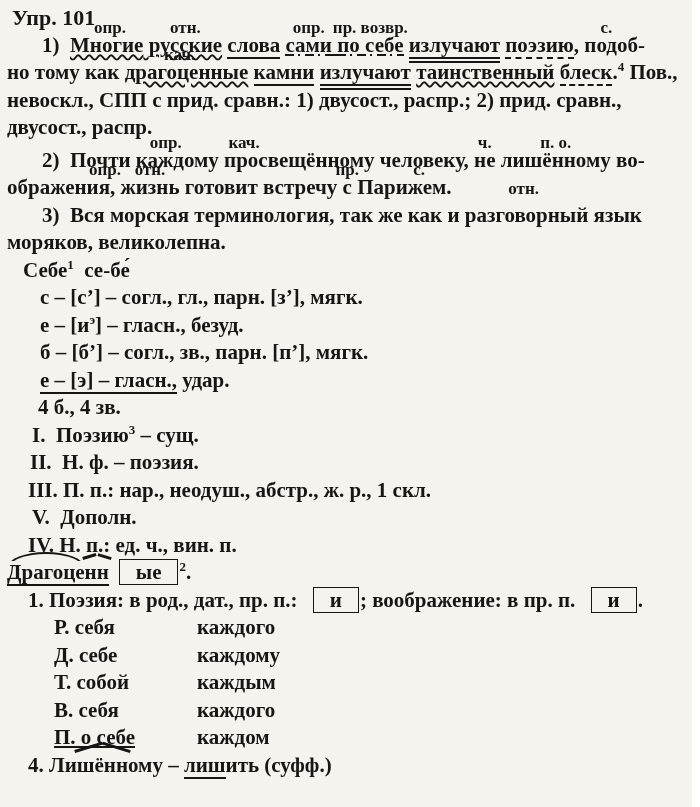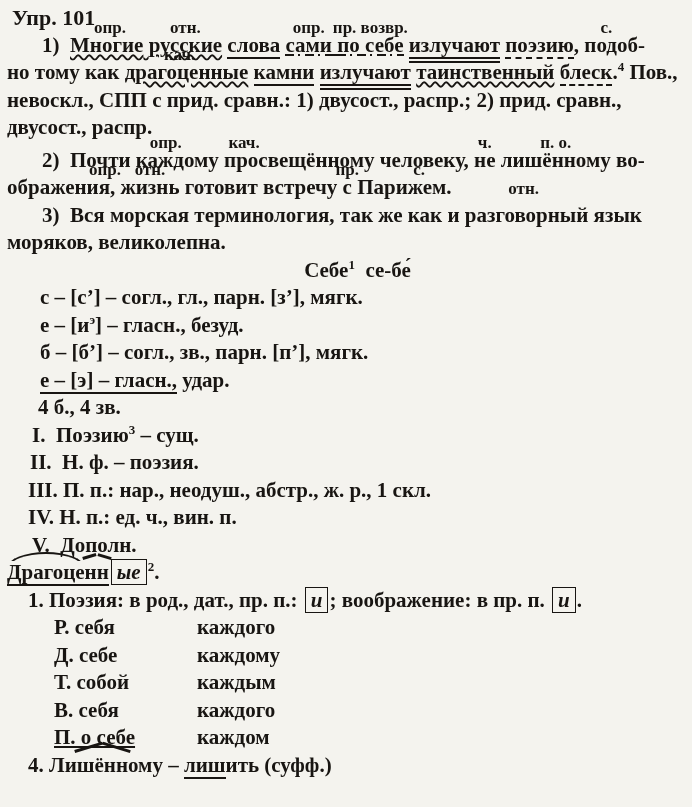--- a/index.html
+++ b/index.html
@@ -27,21 +27,21 @@
     text-decoration-thickness: 2px; text-underline-offset: 2px;
   }
   .u-solid  { border-bottom: 2px solid currentColor; }
   .u-double { border-bottom: 6px double currentColor; }
   .u-dashed { border-bottom: 2px dashed currentColor; }
   .u-dashdot {
     background-image: linear-gradient(90deg, currentColor 0 9px, transparent 9px 13px, currentColor 13px 15.5px, transparent 15.5px 20px);
     background-size: 20px 2px; background-repeat: repeat-x;
     background-position: left bottom 1px;
   }
-  .box { border: 1.5px solid currentColor; padding: 0 5px; margin: 0 1px 0 2px; font-style: italic; }
+  .box { border: 1.5px solid currentColor; padding: 0 16px; margin: 0 1px 0 10px; }
   .arc-round::before {
     content: ""; position: absolute; left: 1px; right: 1px; top: -8px; height: 13px;
     border: 2px solid currentColor; border-bottom: none;
     border-radius: 50% 50% 0 0 / 100% 100% 0 0;
     clip-path: inset(0 0 40% 0);
   }
   .arc-caret::before {
     content: ""; position: absolute; left: -2px; top: -3px; width: 56%; height: 2.5px;
     background: currentColor; transform-origin: left bottom; transform: rotate(-17deg);
   }
@@ -57,31 +57,31 @@
   <div class="title">Упр. 101</div>
   <div>
       <div class="line" style="margin-left: 42px;"><span class="tok">1)  </span><span class="tok u-wavy">Многие<i class="ann" style="left: 40px;">опр.</i></span><span class="tok u-wavy"> </span><span class="tok u-wavy">русские<i class="ann">отн.</i></span><span class="tok"> </span><span class="tok u-solid">слова</span><span class="tok"> </span><span class="tok u-dashdot">сами<i class="ann">опр.</i></span><span class="tok u-dashdot"> </span><span class="tok u-dashdot">по себе<i class="ann">пр. возвр.</i></span><span class="tok"> </span><span class="tok u-double">излучают</span><span class="tok"> </span><span class="tok u-dashed">поэзию</span><span class="tok">, </span><span class="tok">подоб-<i class="ann" style="left: 22px;">с.</i></span></div>
       <div class="line" style="margin-left: 7px;"><span class="tok">но тому как </span><span class="tok u-wavy">драгоценные<i class="ann" style="left: 55px;">кач.</i></span><span class="tok"> </span><span class="tok u-solid">камни</span><span class="tok"> </span><span class="tok u-double">излучают</span><span class="tok"> </span><span class="tok u-wavy">таинственный</span><span class="tok"> </span><span class="tok u-dashed">блеск</span><span class="tok">.</span><sup>4</sup><span class="tok"> Пов.,</span></div>
       <div class="line" style="margin-left: 7px;"><span class="tok">невоскл., СПП с прид. сравн.: 1) двусост., распр.; 2) прид. сравн.,</span></div>
       <div class="line" style="margin-left: 7px;"><span class="tok">двусост., распр.</span></div>
       <div class="line" style="margin-left: 42px; margin-top: 5px;"><span class="tok">2)  Почти </span><span class="tok">каждому<i class="ann" style="left: 30px;">опр.</i></span><span class="tok"> </span><span class="tok">просвещённому<i class="ann" style="left: 20px;">кач.</i></span><span class="tok"> человеку, </span><span class="tok">не<i class="ann">ч.</i></span><span class="tok"> </span><span class="tok">лишённому<i class="ann">п. о.</i></span><span class="tok"> во-</span></div>
       <div class="line" style="margin-left: 7px;"><span class="tok">ображения,<i class="ann" style="left: 98px;">опр.</i></span><span class="tok"> </span><span class="tok">жизнь<i class="ann">отн.</i></span><span class="tok"> готовит встречу </span><span class="tok">с<i class="ann">пр.</i></span><span class="tok"> </span><span class="tok">Парижем.<i class="ann" style="left: 62px;">с.</i></span><span class="tok blk" style="min-width: 110px;"><i class="ann" style="left: 72px;">отн.</i></span></div>
       <div class="line" style="margin-left: 42px;"><span class="tok">3)  Вся морская терминология, так же как и разговорный язык</span></div>
       <div class="line" style="margin-left: 7px;"><span class="tok">моряков, великолепна.</span></div>
-      <div class="line" style="margin-left: 23px; text-align: center;"><span class="tok">Себе</span><sup>1</sup><span class="tok">  се-бе́</span></div>
+      <div class="line" style="margin-left: 23px;"><span class="tok">Себе</span><sup>1</sup><span class="tok">  се-бе́</span></div>
       <div class="line" style="margin-left: 40px;"><span class="tok">с – [с’] – согл., гл., парн. [з’], мягк.</span></div>
       <div class="line" style="margin-left: 40px;"><span class="tok">е – [и</span><sup>э</sup><span class="tok">] – гласн., безуд.</span></div>
       <div class="line" style="margin-left: 40px;"><span class="tok">б – [б’] – согл., зв., парн. [п’], мягк.</span></div>
       <div class="line" style="margin-left: 40px;"><span class="tok u-solid">е – [э] – гласн.,</span><span class="tok"> удар.</span></div>
       <div class="line" style="margin-left: 38px;"><span class="tok">4 б., 4 зв.</span></div>
       <div class="line" style="margin-left: 32px;"><span class="tok">I.  Поэзию</span><sup>3</sup><span class="tok"> – сущ.</span></div>
       <div class="line" style="margin-left: 30px;"><span class="tok">II.  Н. ф. – поэзия.</span></div>
       <div class="line" style="margin-left: 28px;"><span class="tok">III. П. п.: нар., неодуш., абстр., ж. р., 1 скл.</span></div>
+      <div class="line" style="margin-left: 32px;"><span class="tok">V.  Дополн.</span></div>
       <div class="line" style="margin-left: 28px;"><span class="tok">IV. Н. п.: ед. ч., вин. п.</span></div>
-      <div class="line" style="margin-left: 32px;"><span class="tok">V.  Дополн.</span></div>
       <div class="line" style="margin-left: 7px;"><span class="tok u-solid arc-round">Драгоце</span><span class="tok u-solid arc-caret">нн</span><span class="tok box">ые</span><sup>2</sup><span class="tok">.</span></div>
       <div class="line" style="margin-left: 28px;"><span class="tok">1. Поэзия: в род., дат., пр. п.: </span><span class="tok box">и</span><span class="tok">; воображение: в пр. п. </span><span class="tok box">и</span><span class="tok">.</span></div>
       <div class="line" style="margin-left: 28px;"><span class="tok blk" style="min-width: 26px;"></span><span class="tok blk" style="min-width: 143px;">Р. себя</span><span class="tok">каждого</span></div>
       <div class="line" style="margin-left: 28px;"><span class="tok blk" style="min-width: 26px;"></span><span class="tok blk" style="min-width: 143px;">Д. себе</span><span class="tok">каждому</span></div>
       <div class="line" style="margin-left: 28px;"><span class="tok blk" style="min-width: 26px;"></span><span class="tok blk" style="min-width: 143px;">Т. собой</span><span class="tok">каждым</span></div>
       <div class="line" style="margin-left: 28px;"><span class="tok blk" style="min-width: 26px;"></span><span class="tok blk" style="min-width: 143px;">В. себя</span><span class="tok">каждого</span></div>
       <div class="line" style="margin-left: 28px;"><span class="tok blk" style="min-width: 26px;"></span><span class="tok blk" style="min-width: 143px; text-decoration: underline;">П. о себе</span><span class="tok">каждом</span></div>
       <div class="line" style="margin-left: 28px;"><span class="tok">4. </span><span class="tok">Ли</span><span class="tok arc-caret">шённ</span><span class="tok">ому – </span><span class="tok u-solid">лиш</span><span class="tok">ить (суфф.)</span></div>
     </div>
 </div>

